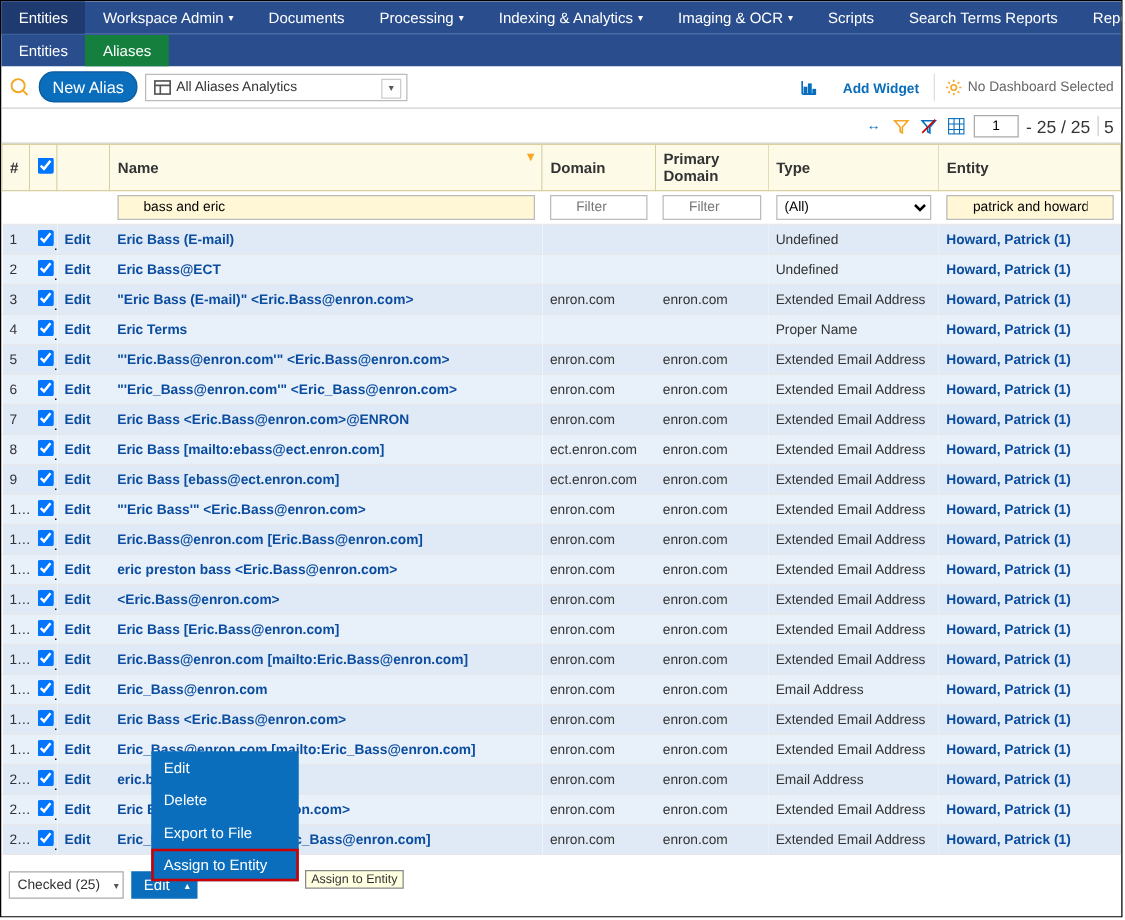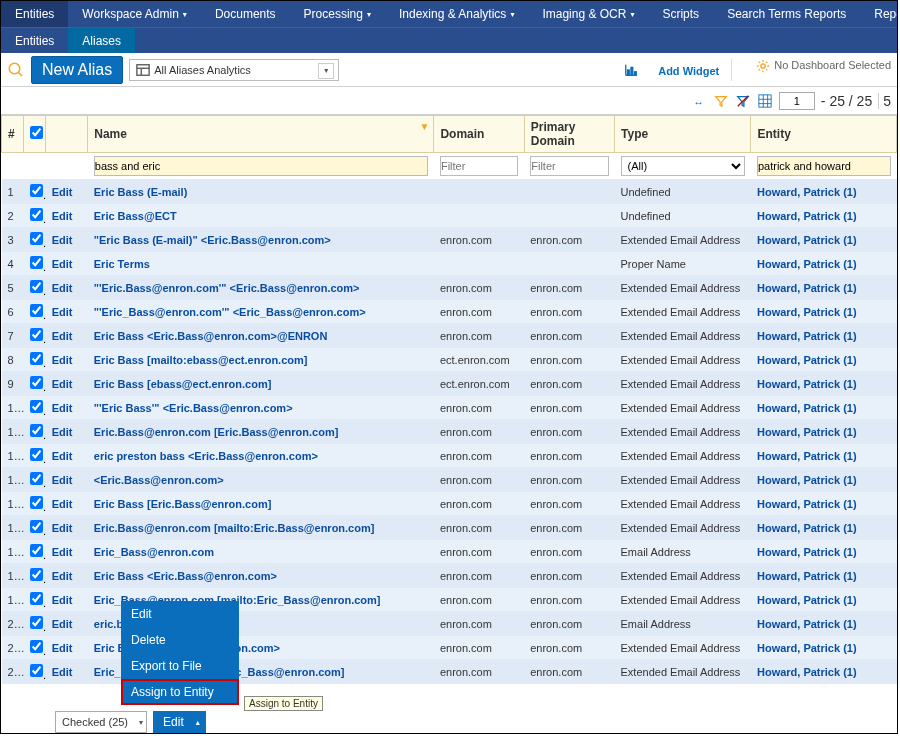--- a/index.html
+++ b/index.html
@@ -6,31 +6,31 @@
 body { font-size: 11px; color: #333; background: #fff; width: 900px; }
 .container { border: 1px solid #000; width: 898px; height: 734px; overflow: hidden; position: relative; }
 
 .topnav { background: #2a4d8e; color: #fff; display: flex; align-items: center; height: 26px; font-size: 12px; }
 .topnav .item { padding: 0 14px; height: 100%; display: flex; align-items: center; cursor: pointer; white-space: nowrap; }
 .topnav .item.sel { background: #1e3a6e; }
 .topnav .chev { font-size: 8px; margin-left: 4px; }
 
 .subnav { background: #2a4d8e; color: #fff; display: flex; align-items: center; height: 26px; font-size: 12px; border-top: 1px solid #3a5d9e; }
 .subnav .item { padding: 0 14px; height: 100%; display: flex; align-items: center; cursor: pointer; }
-.subnav .item.sel { background: #0369a1; }
+.subnav .item.sel { background: #15803d; }
 
 .toolbar { display: flex; align-items: center; height: 34px; border-bottom: 1px solid #d0d0d0; padding: 0 6px; gap: 6px; }
 .search-icon { width: 18px; height: 18px; color: #f5a623; }
-.btn-newalias { background: #0a6ebd; color: #fff; border: 1px solid #0a5a9d; border-radius: 2px; padding: 4px 10px; font-size: 16px; cursor: pointer; }
+.btn-newalias { background: #0a6ebd; color: #fff; border: 1px solid #0a5a9d; border-radius: 12px; padding: 4px 10px; font-size: 13px; cursor: pointer; }
 .dropdown-wide { display: flex; align-items: center; border: 1px solid #bbb; padding: 2px 6px; width: 210px; height: 22px; position: relative; background:#fff;}
 .dropdown-wide .ico { width: 14px; height: 14px; margin-right: 4px; color:#555;}
 .dropdown-wide .caret { position: absolute; right: 4px; top: 3px; border: 1px solid #ccc; width: 16px; height: 16px; display:flex; align-items:center; justify-content:center; font-size:8px; color:#555;}
 .toolbar .spacer { flex: 1; }
 .addwidget { color: #0a6ebd; display: flex; align-items: flex-end; gap: 20px; cursor: pointer; padding: 0 6px; font-weight: bold; }
-.nodash { color: #666; display: flex; gap: 4px; border-left:1px solid #ddd; padding-left:24px; height:22px;}
+.nodash { color: #666; display: flex; align-items: center; gap: 4px; border-left:1px solid #ddd; padding-left:8px; height:22px;}
 .nodash .gear { color: #f5a623; }
 
 .controls { display:flex; align-items:center; justify-content:flex-end; height:28px; padding: 0 6px; gap:6px; border-bottom:1px solid #d0d0d0;}
 .ctrl-ico { width:16px; height:16px; display:flex; align-items:center; justify-content:center; color:#0a6ebd; cursor:pointer;}
 .ctrl-ico.orange { color:#f5a623;}
 .pagebox { width:36px; height:18px; border:1px solid #aaa; text-align:center; font-size:11px;}
 .pagelabel { color:#333; font-size:14px;}
 
 table.grid { width: 100%; border-collapse: collapse; table-layout: fixed; }
 table.grid th { background: #fdfae8; border: 1px solid #d9d0a0; padding: 4px 6px; text-align: left; font-weight: bold; font-size: 12px; color:#333; position:relative; height:24px;}
@@ -42,25 +42,25 @@
 .col-chk { width: 22px; }
 .col-edit { width: 42px; }
 .col-name { width: 345px; }
 .col-domain { width: 90px; }
 .col-pdomain { width: 90px; }
 .col-type { width: 136px; }
 .col-entity { width: 145px; }
 .link { color: #0a4da0; font-weight: bold; cursor:pointer;}
 .link-edit { color: #0a4da0; font-weight: bold; cursor:pointer;}
 .filter-row td { background:#fff; padding:3px;}
-.filter-input { width: 100%; border:1px solid #bbb; padding:2px 0; font-size:11px; height:20px;}
+.filter-input { width: 100%; border:1px solid #bbb; padding:2px 20px; font-size:11px; height:20px;}
 .filter-input.active { background:#fff7d6; }
 .filter-select { width: 100%; border:1px solid #bbb; padding:1px 2px; font-size:11px; height:20px; background:#fff;}
 
-.footer { position:absolute; bottom:0; left:6px; display:flex; align-items:flex-start; gap:6px;margin-left:48px;}
+.footer { position:absolute; bottom:14px; left:6px; display:flex; align-items:flex-start; gap:6px;}
 .checked-dd { border:1px solid #aaa; padding:2px 18px 2px 6px; font-size:11px; position:relative; background:#fff; height:22px; display:flex; align-items:center;}
 .checked-dd .caret{ position:absolute; right:3px; font-size:8px; color:#555;}
 .edit-btn { background:#0a6ebd; color:#fff; padding:3px 22px 3px 10px; font-size:12px; cursor:pointer; position:relative; height:22px; display:flex; align-items:center;}
 .edit-btn .caret{ position:absolute; right:6px; font-size:8px;}
 
 .context-menu { position:absolute; left:120px; bottom:28px; background:#0a6ebd; color:#fff; width:118px; z-index:10;}
 .context-menu .mi { padding:6px 10px; font-size:12px; cursor:pointer;}
 .context-menu .mi.hl { border:2px solid #c00; padding:4px 8px;}
 .tooltip { position:absolute; left:243px; bottom:22px; background:#ffffe1; border:1px solid #888; padding:1px 4px; font-size:10px; z-index:11;}
 svg { display:block;}

